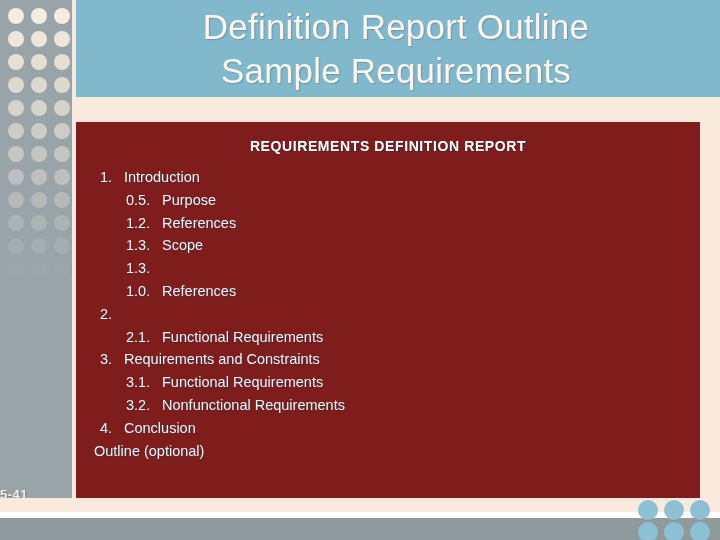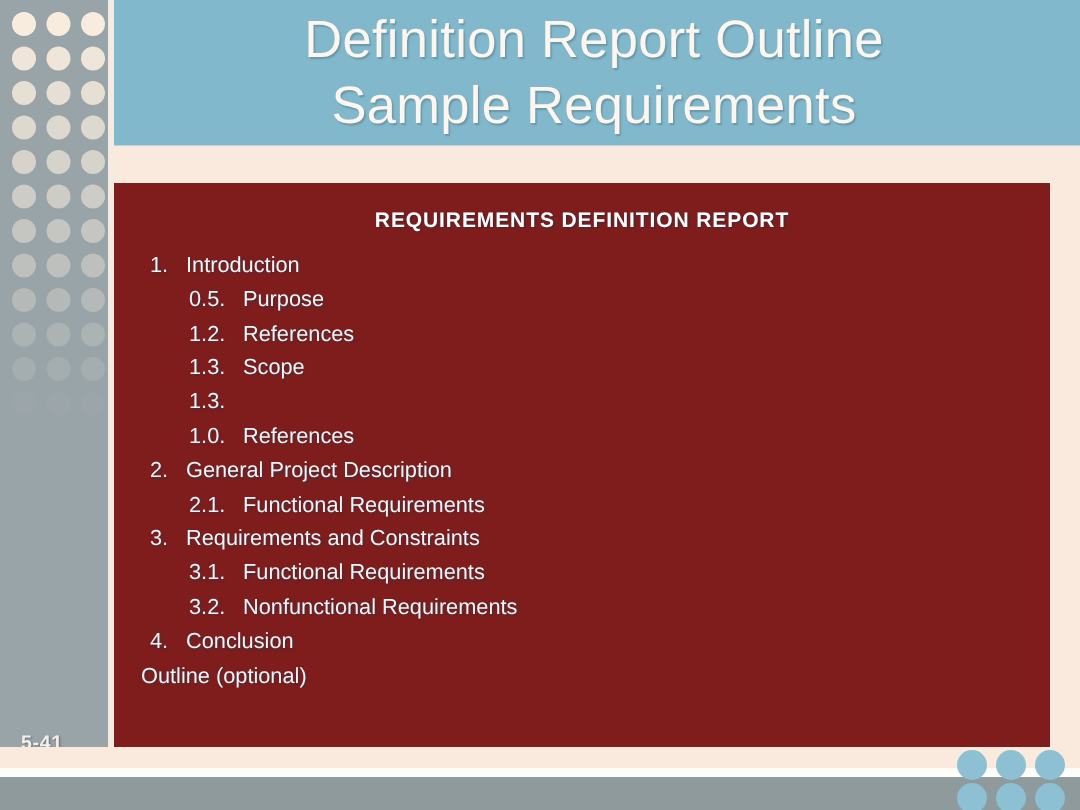--- a/index.html
+++ b/index.html
@@ -70,21 +70,21 @@
   }
   .dot {
     position: absolute;
     width: 16px;
     height: 16px;
     border-radius: 50%;
     background: #f7ecdd;
   }
   .page-number {
     position: absolute;
-    left: 14px;
+    left: 0;
     bottom: 16px;
     color: #f4efe9;
     font-size: 13px;
     font-weight: bold;
     letter-spacing: 0.5px;
     text-shadow: 1px 1px 1px rgba(70,80,85,0.5);
   }
 
   
   .sidebar-edge {
@@ -277,21 +277,20 @@
         </div>
         <div class="outline-item lvl2">
           <span class="num">1.3.</span>
         </div>
         <div class="outline-item lvl2">
           <span class="num">1.0.</span>
           <span class="txt">References</span>
         </div>
         <div class="outline-item lvl1">
           <span class="num">2.</span>
-          <span class="txt">General Project Description</span>
         </div>
         <div class="outline-item lvl2">
           <span class="num">2.1.</span>
           <span class="txt">Functional Requirements</span>
         </div>
         <div class="outline-item lvl1">
           <span class="num">3.</span>
           <span class="txt">Requirements and Constraints</span>
         </div>
         <div class="outline-item lvl2">

